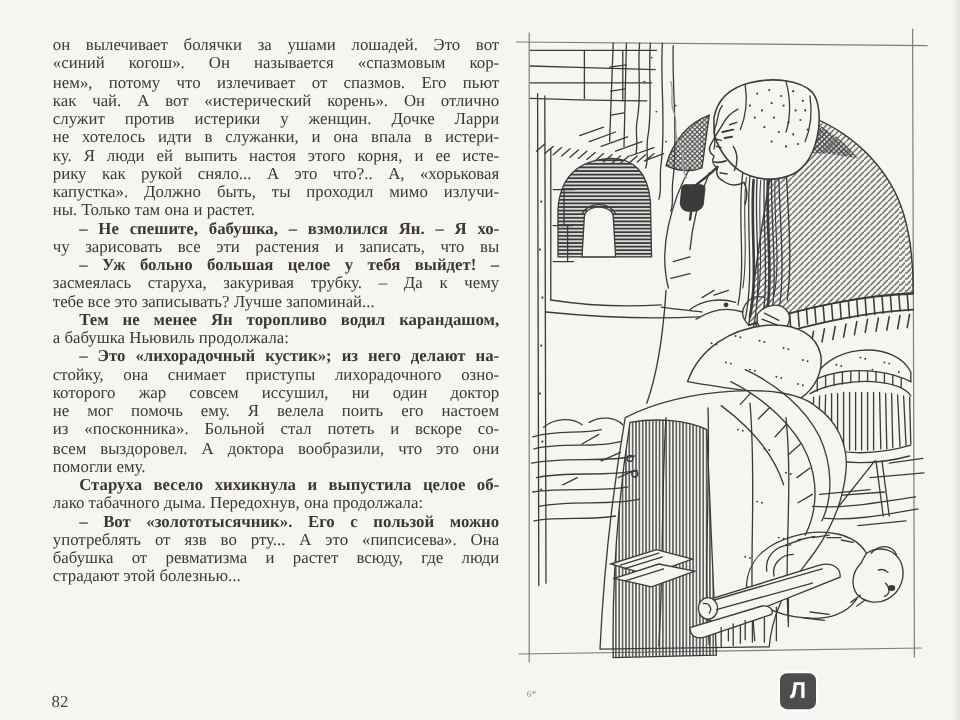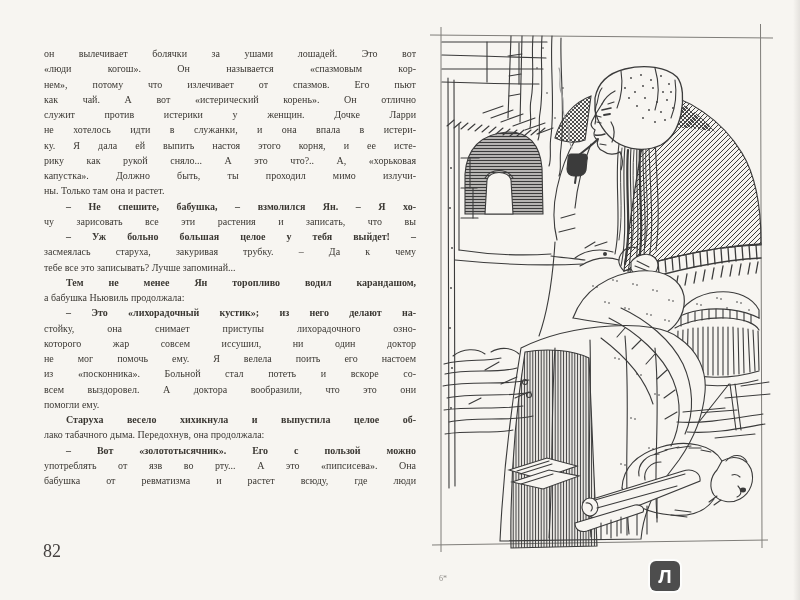--- a/index.html
+++ b/index.html
@@ -2,28 +2,28 @@
 <html><head>
 <meta charset="utf-8">
 <style>
   html,body{margin:0;padding:0;}
   body{
     width:800px;height:600px;position:relative;overflow:hidden;
     background:#f7f5f1;color:#3b3833;
     font-family:"Liberation Serif", serif;
   }
   #text-column{
-    position:absolute;left:44px;top:46px;width:372px;
-    font-size:10px;line-height:15.25px;
+    position:absolute;left:44px;top:31px;width:372px;
+    font-size:14px;line-height:15.25px;
   }
   .line{text-align:justify;text-align-last:justify;}
   .line.end{text-align-last:left;}
   .line.indent{text-indent:22px;font-weight:bold;}
   #page-number{
-    position:absolute;left:43px;top:541px;font-size:18px;color:#454140;
+    position:absolute;left:43px;top:578px;font-size:14px;color:#454140;
   }
   #illustration{position:absolute;left:425px;top:18px;width:365px;height:575px;}
   #signature-mark{
     position:absolute;left:439px;top:574px;font-size:8px;color:#8f8d89;
     font-family:"Liberation Serif", serif;
   }
   #watermark{
     position:absolute;left:650px;top:561px;width:30px;height:30px;
     background:#4d4d4d;border-radius:6px;box-shadow:0 0 0 2px #fdfdfc;
     color:#ffffff;font-family:"Liberation Sans", sans-serif;font-weight:bold;
@@ -33,26 +33,26 @@
   #page-edge-shadow{
     position:absolute;right:0;top:0;width:7px;height:600px;
     background:linear-gradient(to right, rgba(60,55,50,0), rgba(60,55,50,0.10));
   }
 </style>
 </head>
 <body>
 
 <div id="text-column">
     <div class="line">он вылечивает болячки за ушами лошадей. Это вот</div>
-    <div class="line">«люди когош». Он называется «спазмовым кор-</div>
+    <div class="line">«синий когош». Он называется «спазмовым кор-</div>
     <div class="line">нем», потому что излечивает от спазмов. Его пьют</div>
     <div class="line">как чай. А вот «истерический корень». Он отлично</div>
     <div class="line">служит против истерики у женщин. Дочке Ларри</div>
     <div class="line">не хотелось идти в служанки, и она впала в истери-</div>
-    <div class="line">ку. Я дала ей выпить настоя этого корня, и ее исте-</div>
+    <div class="line">ку. Я люди ей выпить настоя этого корня, и ее исте-</div>
     <div class="line">рику как рукой сняло... А это что?.. А, «хорьковая</div>
     <div class="line">капустка». Должно быть, ты проходил мимо излучи-</div>
     <div class="line end">ны. Только там она и растет.</div>
     <div class="line indent">– Не спешите, бабушка, – взмолился Ян. – Я хо-</div>
     <div class="line">чу зарисовать все эти растения и записать, что вы</div>
     <div class="line indent">– Уж больно большая целое у тебя выйдет! –</div>
     <div class="line">засмеялась старуха, закуривая трубку. – Да к чему</div>
     <div class="line end">тебе все это записывать? Лучше запоминай...</div>
     <div class="line indent">Тем не менее Ян торопливо водил карандашом,</div>
     <div class="line end">а бабушка Ньювиль продолжала:</div>
@@ -61,20 +61,21 @@
     <div class="line">которого жар совсем иссушил, ни один доктор</div>
     <div class="line">не мог помочь ему. Я велела поить его настоем</div>
     <div class="line">из «посконника». Больной стал потеть и вскоре со-</div>
     <div class="line">всем выздоровел. А доктора вообразили, что это они</div>
     <div class="line end">помогли ему.</div>
     <div class="line indent">Старуха весело хихикнула и выпустила целое об-</div>
     <div class="line end">лако табачного дыма. Передохнув, она продолжала:</div>
     <div class="line indent">– Вот «золототысячник». Его с пользой можно</div>
     <div class="line">употреблять от язв во рту... А это «пипсисева». Она</div>
     <div class="line">бабушка от ревматизма и растет всюду, где люди</div>
+    <div class="line end">страдают этой болезнью...</div>
   </div>
 
 <div id="page-number">82</div>
 
 <svg id="illustration" viewBox="0 0 365 575" xmlns="http://www.w3.org/2000/svg" role="img" aria-label="Ink sketch: old grandmother Neuville in a polka-dot bonnet and fringed shawl sits smoking a pipe beside a brick fireplace; a wicker stool stands at her side, firewood lies on the floor and a dog sleeps at her feet.">
   <defs>
     <pattern id="hV" width="2.8" height="6" patternUnits="userSpaceOnUse">
       <path d="M1.4,0 V6" stroke="#3b3b3b" stroke-width="1.1"></path>
     </pattern>
     <pattern id="hH" width="6" height="3" patternUnits="userSpaceOnUse">

